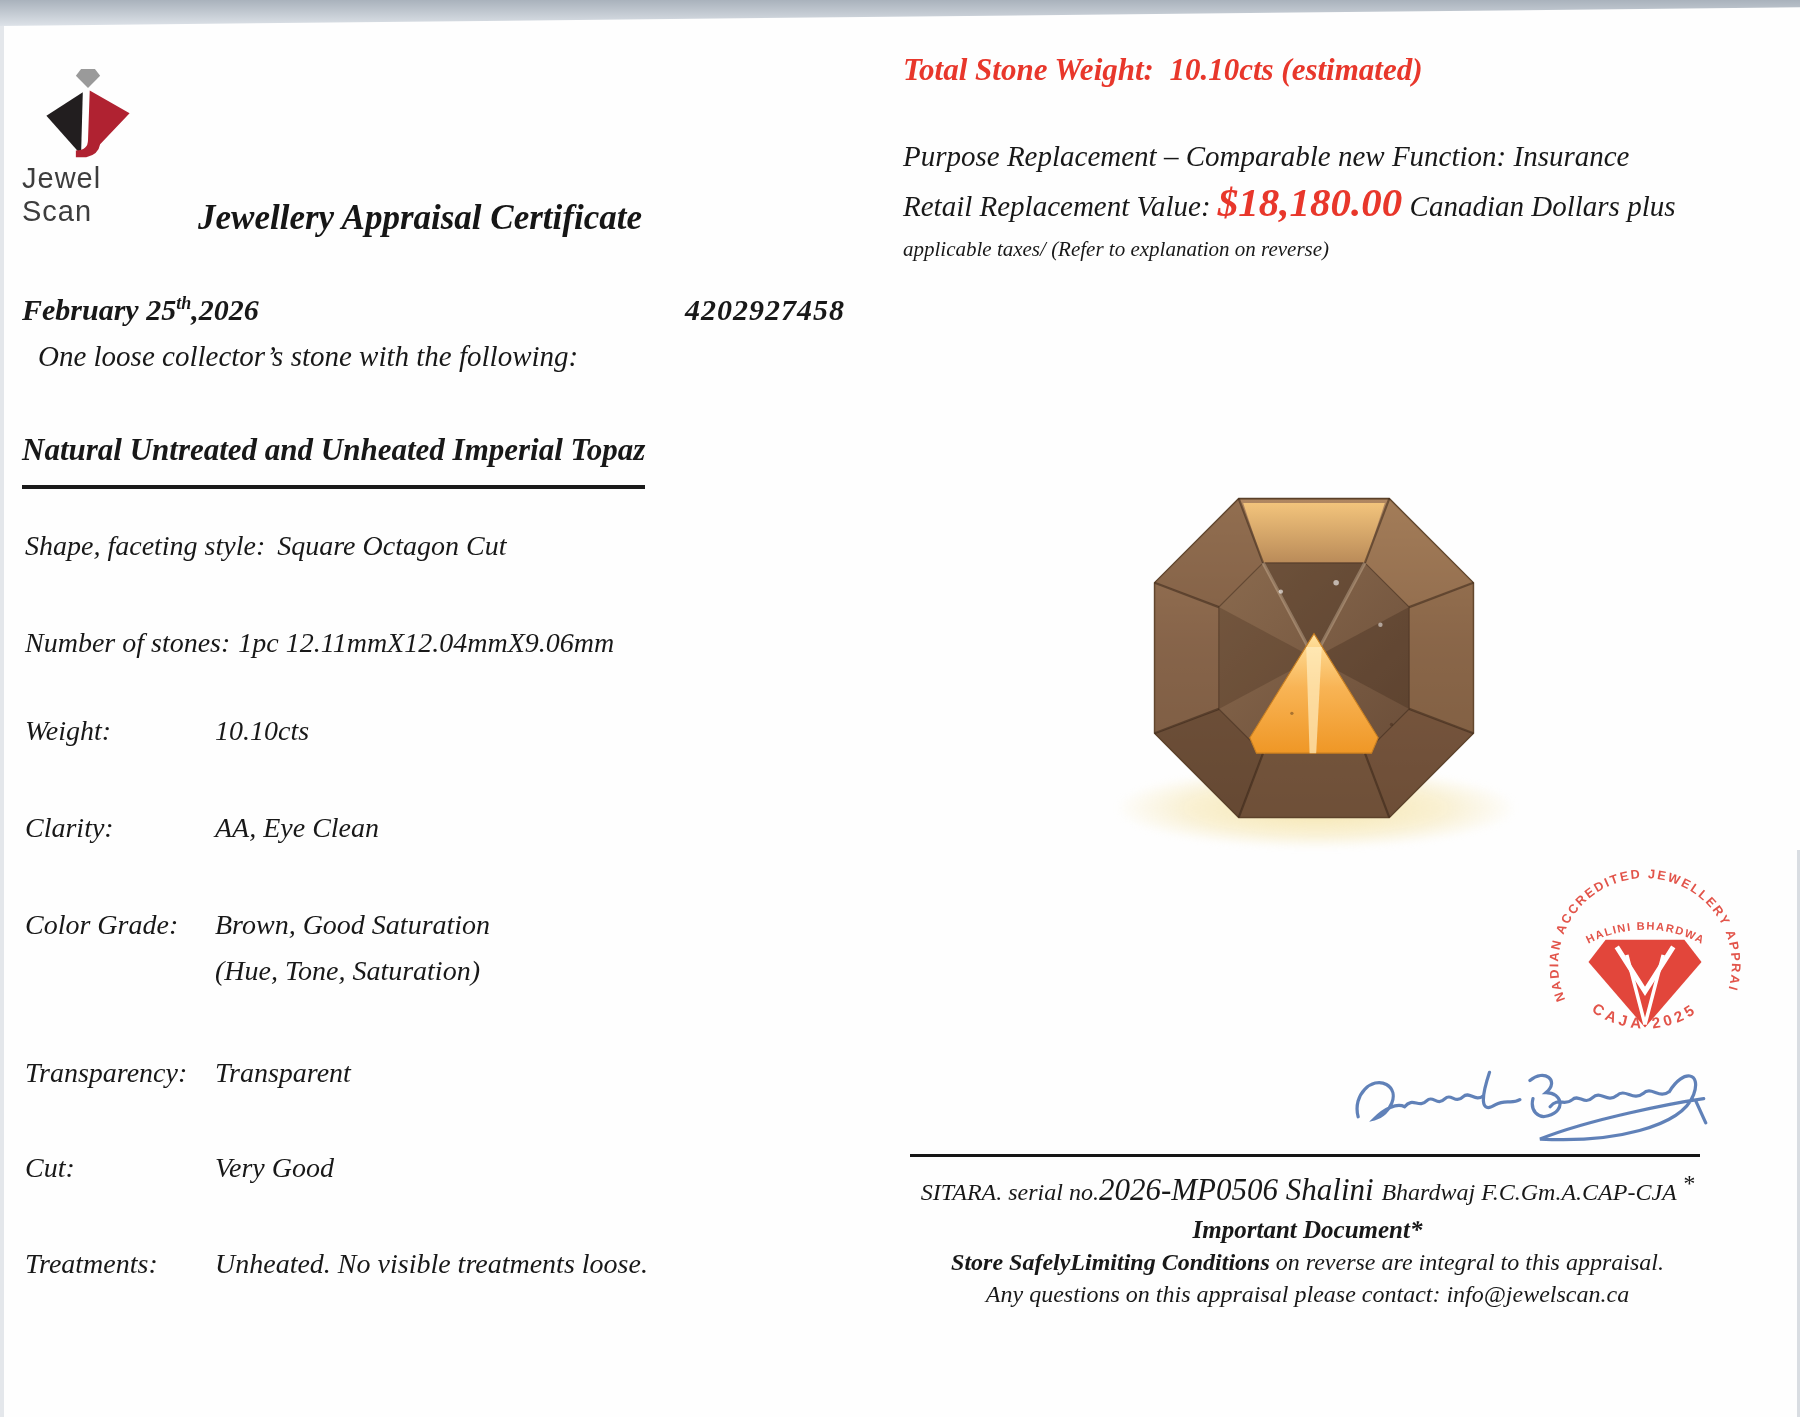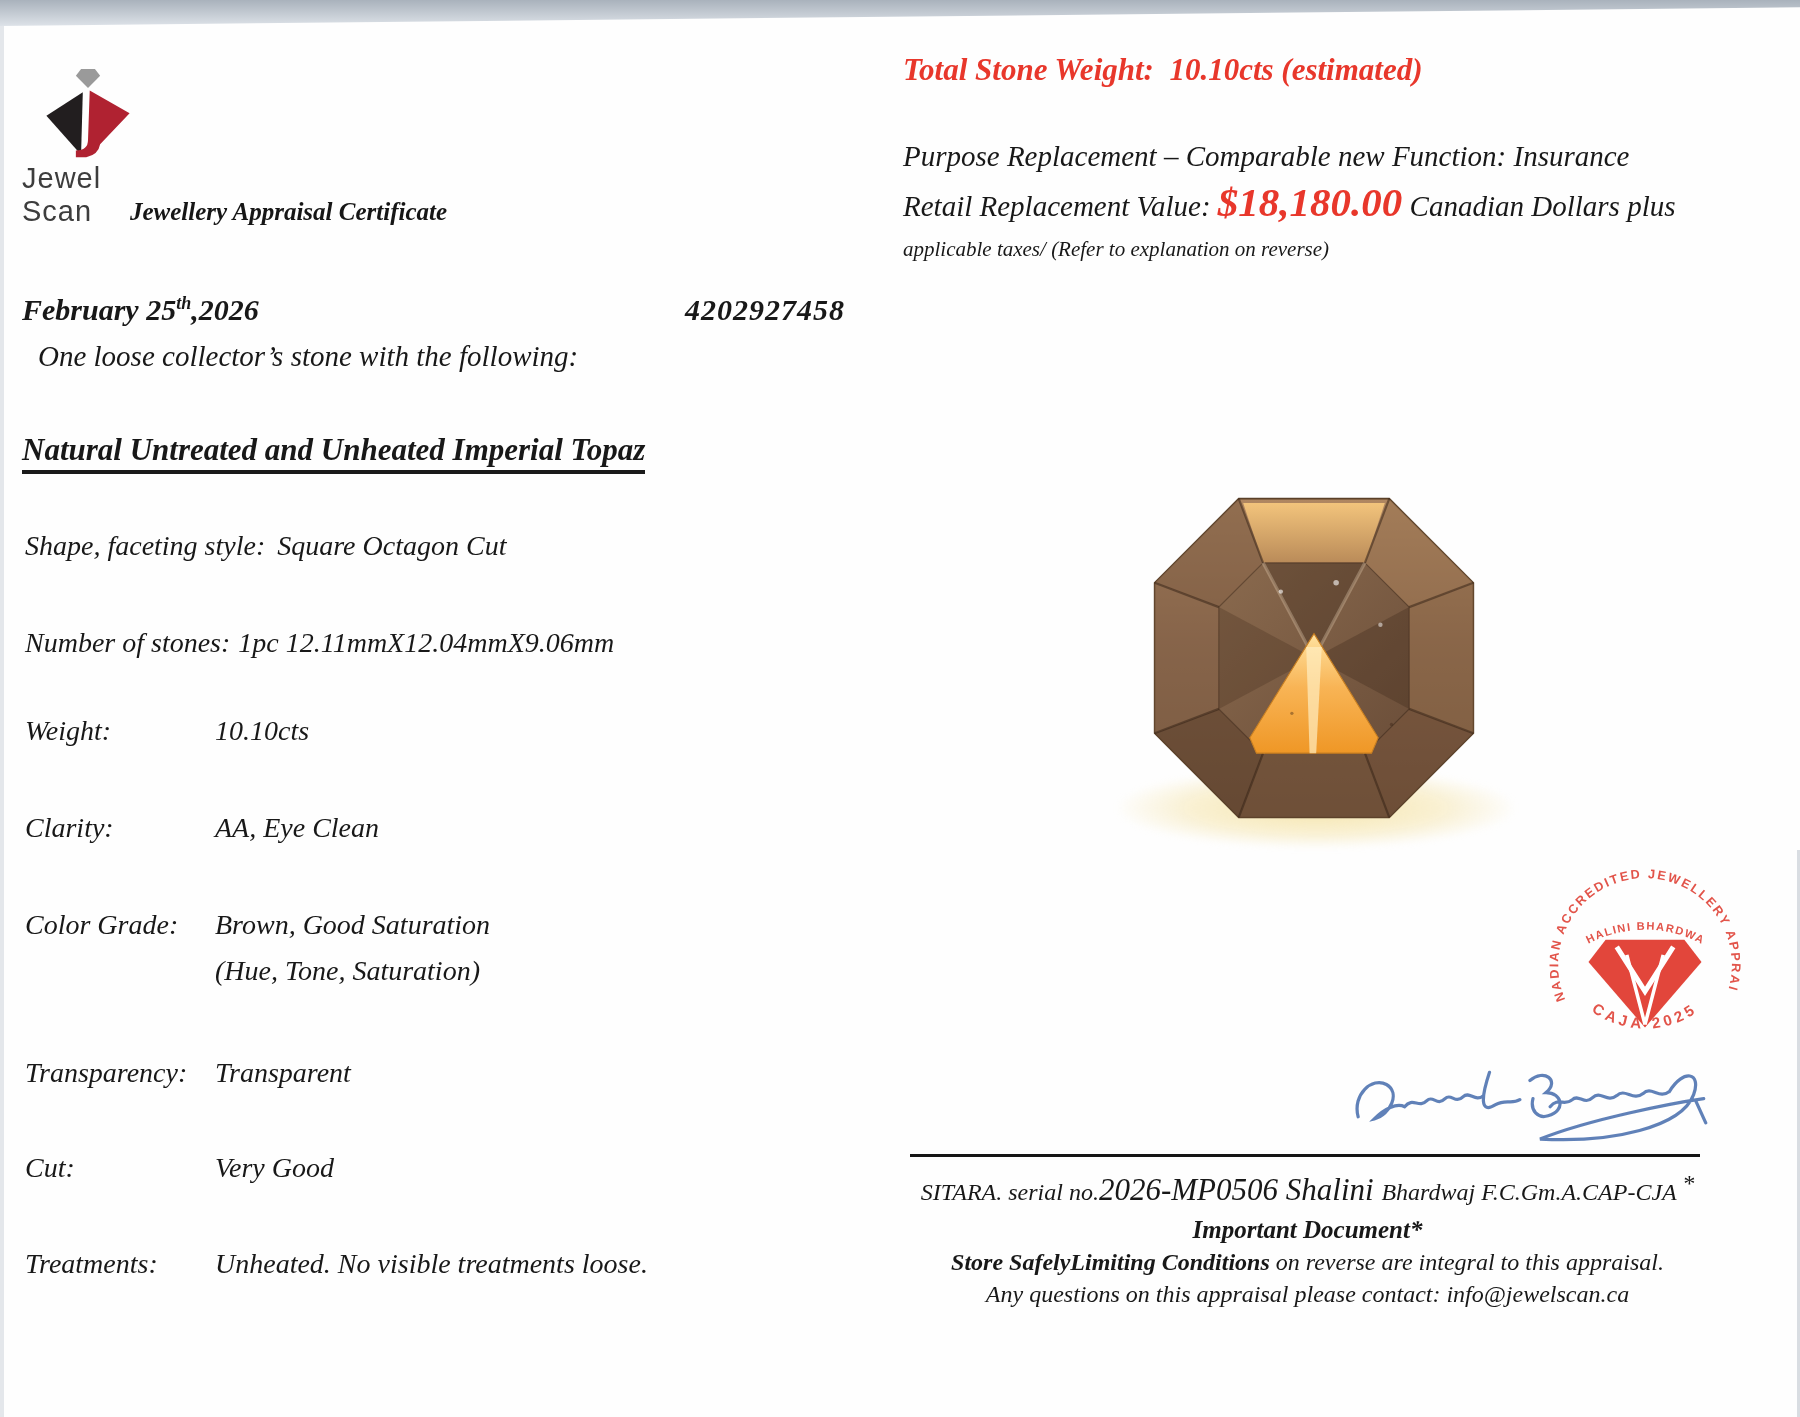--- a/index.html
+++ b/index.html
@@ -11,31 +11,31 @@
     background:linear-gradient(to bottom,#a9b2bc,#dde2e8);
     clip-path:polygon(0 0,100% 0,100% 28%,0 100%);}
   .scan-left{position:absolute;left:0;top:26px;bottom:0;width:4px;background:#e4e7eb;}
   .scan-right{position:absolute;right:0;top:850px;bottom:0;width:3px;background:#d9dde2;}
 
   
   .logo{position:absolute;left:22px;top:62px;width:130px;}
   .logo svg{display:block;width:104px;height:104px;margin-left:14px;}
   .logo-text{margin-top:-4px;font-family:"Liberation Sans",sans-serif;font-size:29px;color:#3d3d3d;letter-spacing:1px;}
 
-  .title{position:absolute;left:130px;top:198px;width:580px;
-    font-size:25px;font-weight:700;font-style:italic;color:#161616;}
+  .title{position:absolute;left:130px;top:198px;width:580px;text-align:center;
+    font-size:35px;font-weight:700;font-style:italic;color:#161616;}
 
   .dateline{position:absolute;left:22px;top:293px;font-size:30px;font-weight:700;font-style:italic;}
   .dateline sup{font-size:18px;}
   .certnum{position:absolute;left:650px;top:293px;width:195px;text-align:right;
     font-size:30px;font-weight:700;font-style:italic;letter-spacing:1px;}
   .intro{position:absolute;left:22px;top:340px;font-size:29px;font-style:italic;margin-left:16px;}
 
   .stone-heading{position:absolute;left:22px;top:432px;font-size:31px;font-weight:700;font-style:italic;}
-  .stone-heading span{border-bottom:4px solid #1a1a1a;padding-bottom:3px;}
+  .stone-heading span{border-bottom:4px solid #1a1a1a;padding-bottom:18px;}
 
   .spec-row{position:absolute;left:25px;font-size:28px;font-style:italic;white-space:nowrap;}
   .spec-label{display:inline-block;min-width:182px;margin-right:8px;}
   .spec-row.inline .spec-label{min-width:0;margin-right:12px;}
   .spec-value{display:inline-block;vertical-align:top;white-space:normal;}
   .spec-value .v2{margin-top:14px;}
 
   
   .total-weight{position:absolute;left:903px;top:52px;font-size:31px;font-weight:700;font-style:italic;white-space:pre;}
   .purpose{position:absolute;left:903px;top:140px;font-size:29px;font-style:italic;}

